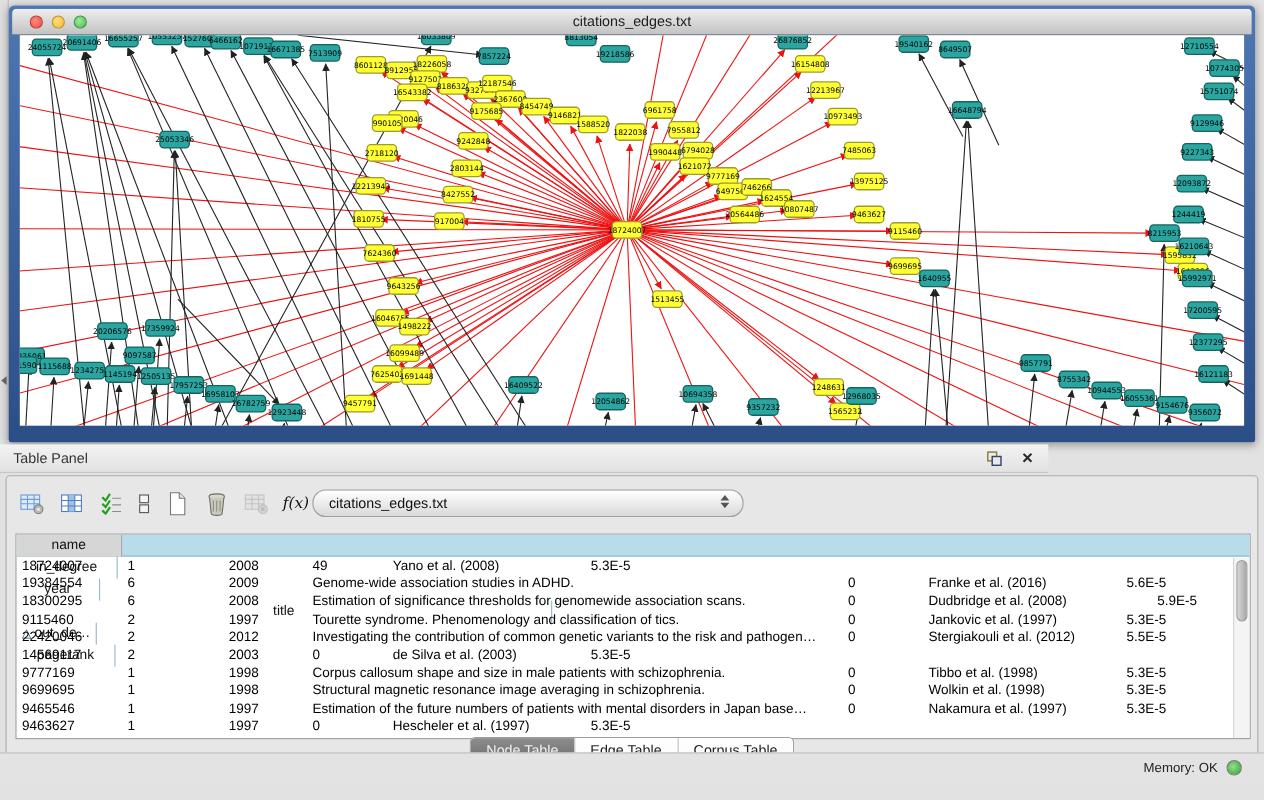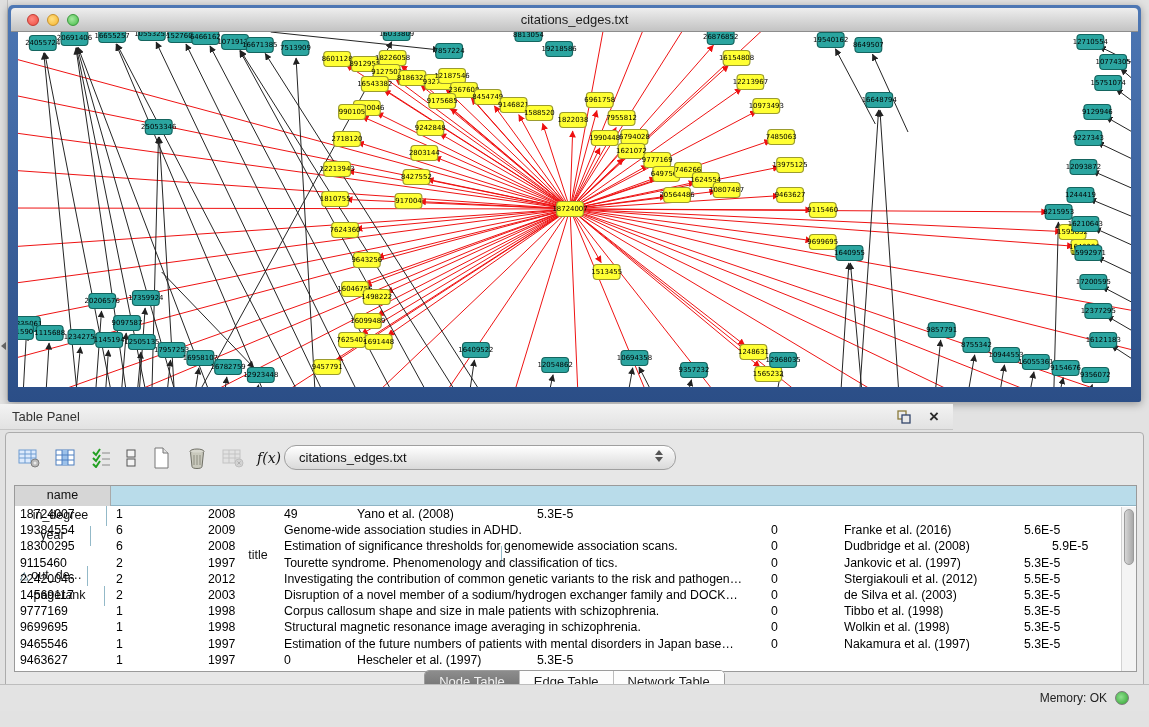--- a/index.html
+++ b/index.html
@@ -833,21 +833,20 @@
           <div class="tcell" style="width: 76px;">2012</div>
           <div class="tcell" style="width: 487px;">Investigating the contribution of common genetic variants to the risk and pathogen…</div>
           <div class="tcell" style="width: 73px;">0</div>
           <div class="tcell" style="width: 180px;">Stergiakouli et al. (2012)</div>
           <div class="tcell" style="width: 90px;">5.5E-5</div>
         </div>
         <div class="trow">
           <div class="tcell" style="width: 96px;">14569117</div>
           <div class="tcell" style="width: 92px;">2</div>
           <div class="tcell" style="width: 76px;">2003</div>
-          <div class="tcell" style="width: 487px;">Disruption of a novel member of a sodium/hydrogen exchanger family and DOCK…</div>
           <div class="tcell" style="width: 73px;">0</div>
           <div class="tcell" style="width: 180px;">de Silva et al. (2003)</div>
           <div class="tcell" style="width: 90px;">5.3E-5</div>
         </div>
         <div class="trow">
           <div class="tcell" style="width: 96px;">9777169</div>
           <div class="tcell" style="width: 92px;">1</div>
           <div class="tcell" style="width: 76px;">1998</div>
           <div class="tcell" style="width: 487px;">Corpus callosum shape and size in male patients with schizophrenia.</div>
           <div class="tcell" style="width: 73px;">0</div>
@@ -883,21 +882,21 @@
       </div>
     <div id="vscroll">
       <div id="vthumb"></div>
     </div>
   </div>
 
   <div id="tabs">
       <div class="segwrap" id="segwrap">
         <div class="seg active">Node Table</div>
         <div class="seg">Edge Table</div>
-        <div class="seg">Network Table</div>
+        <div class="seg">Corpus Table</div>
       </div>
     </div>
 </div>
 
 <div id="statusbar">
   <span id="mem-label">Memory: OK</span>
   <span id="mem-dot"></span>
 </div>
 
 </body></html>

